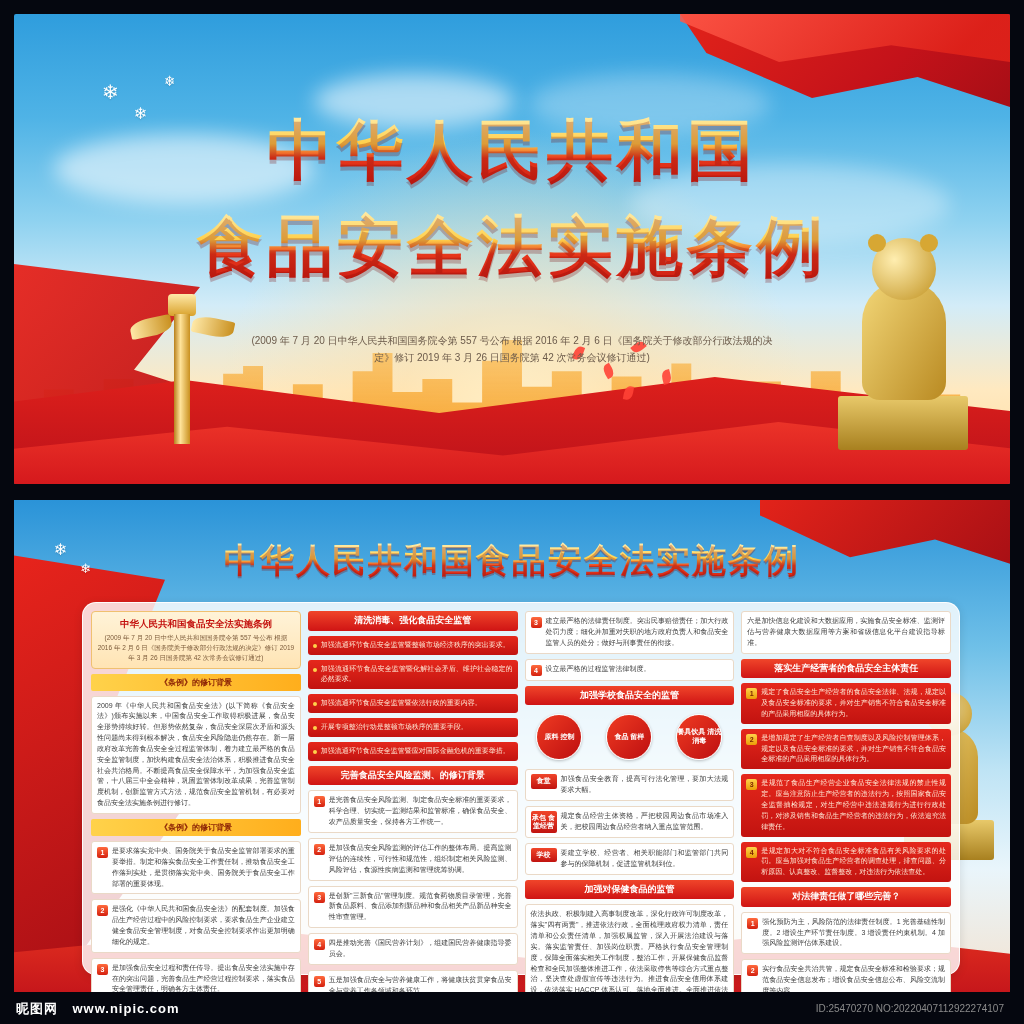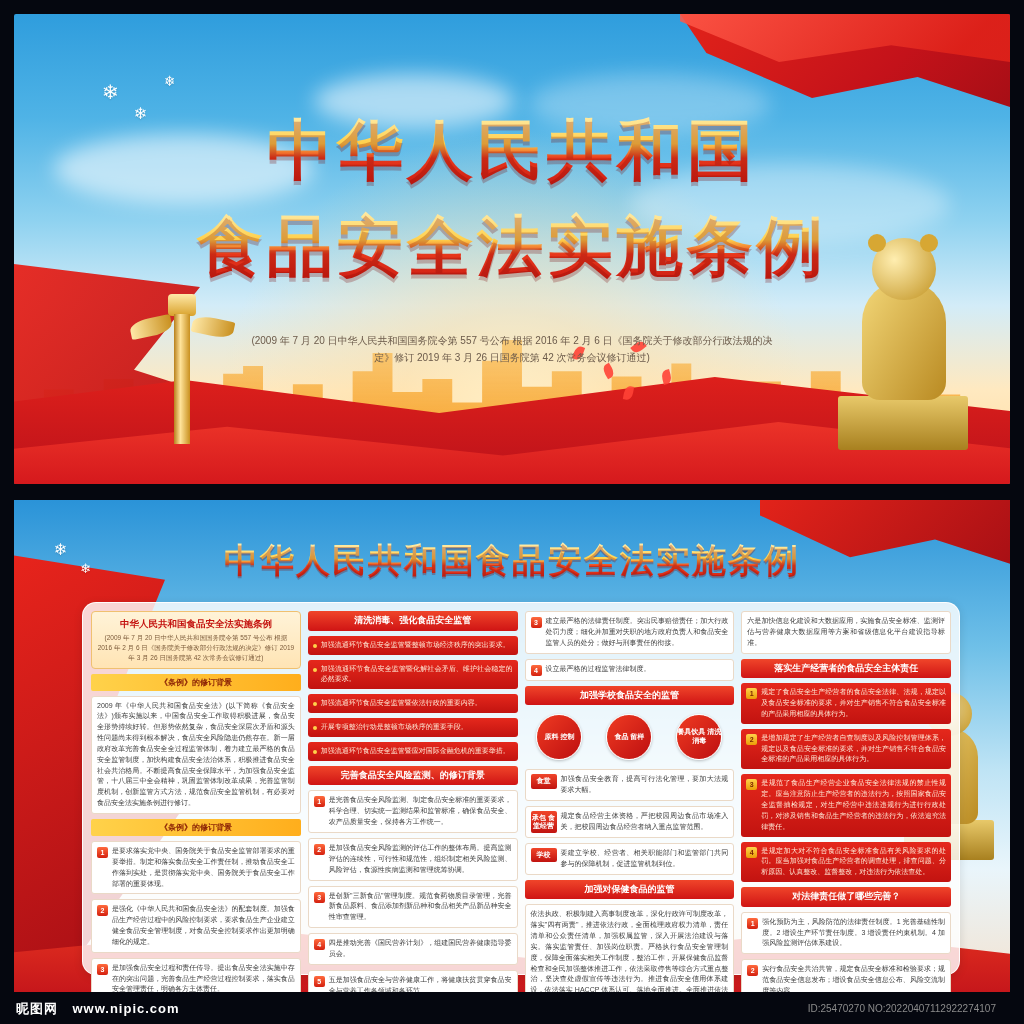--- a/index.html
+++ b/index.html
@@ -205,21 +205,21 @@
   .tag{
     flex:0 0 auto;width:26px;padding:3px 0;border-radius:2px;text-align:center;
     background:linear-gradient(to bottom,#f0452a,#c11310);color:#fff;
     font-size:7px;font-weight:bold;line-height:1.2;
   }
   .tag.two{line-height:1.15;}
   .tagtxt{flex:1;font-size:7px;line-height:1.55;color:#3b3b3b;}
 
   
   .footer{
-    position:absolute;left:0;right:12px;bottom:0;height:32px;background:#05070f;
+    position:absolute;left:0;right:4px;bottom:0;height:32px;background:#05070f;
     display:flex;align-items:center;justify-content:space-between;padding:0 16px;
   }
   .brand{color:#fff;font-size:13px;font-weight:bold;letter-spacing:1px;}
   .idtext{color:#8b8b8b;font-size:10px;}
 </style>
 </head>
 <body>
 
 <div class="page">
 

